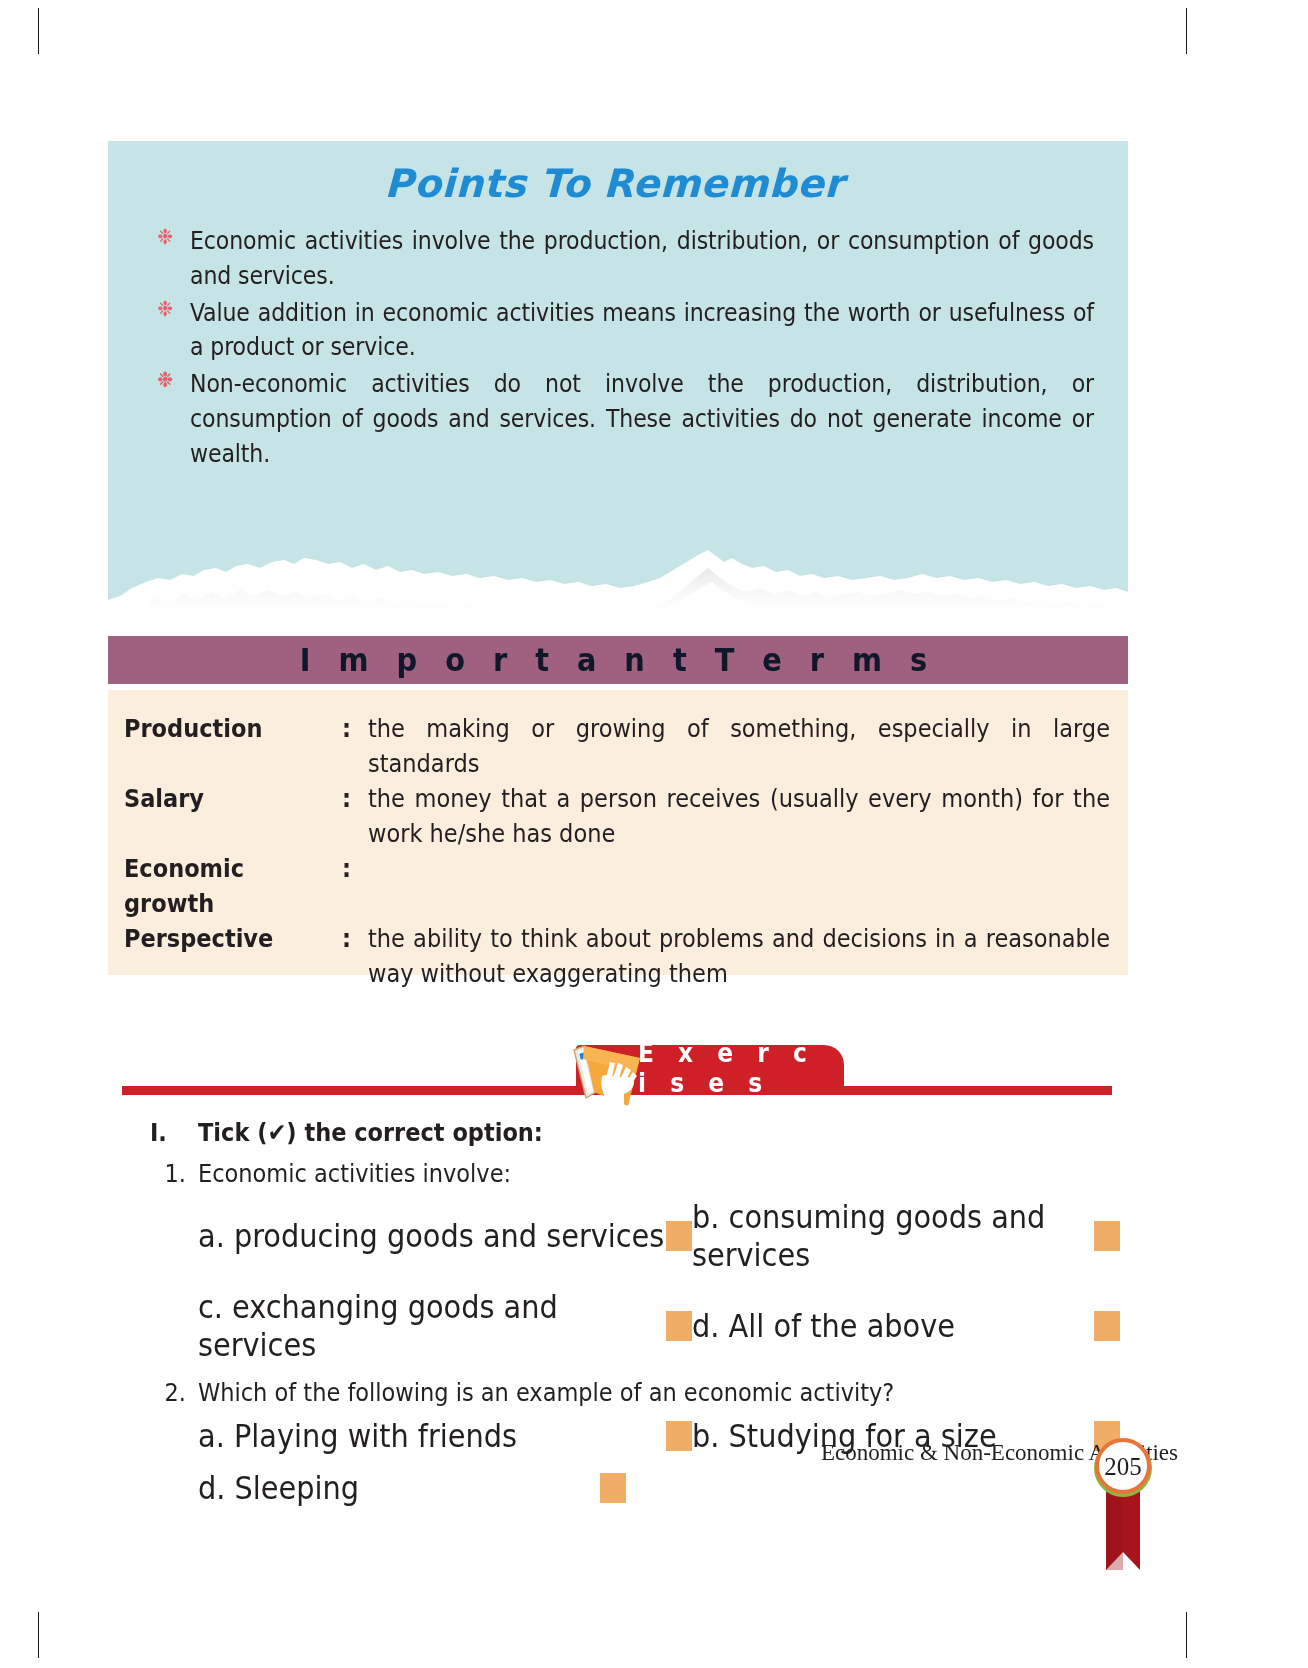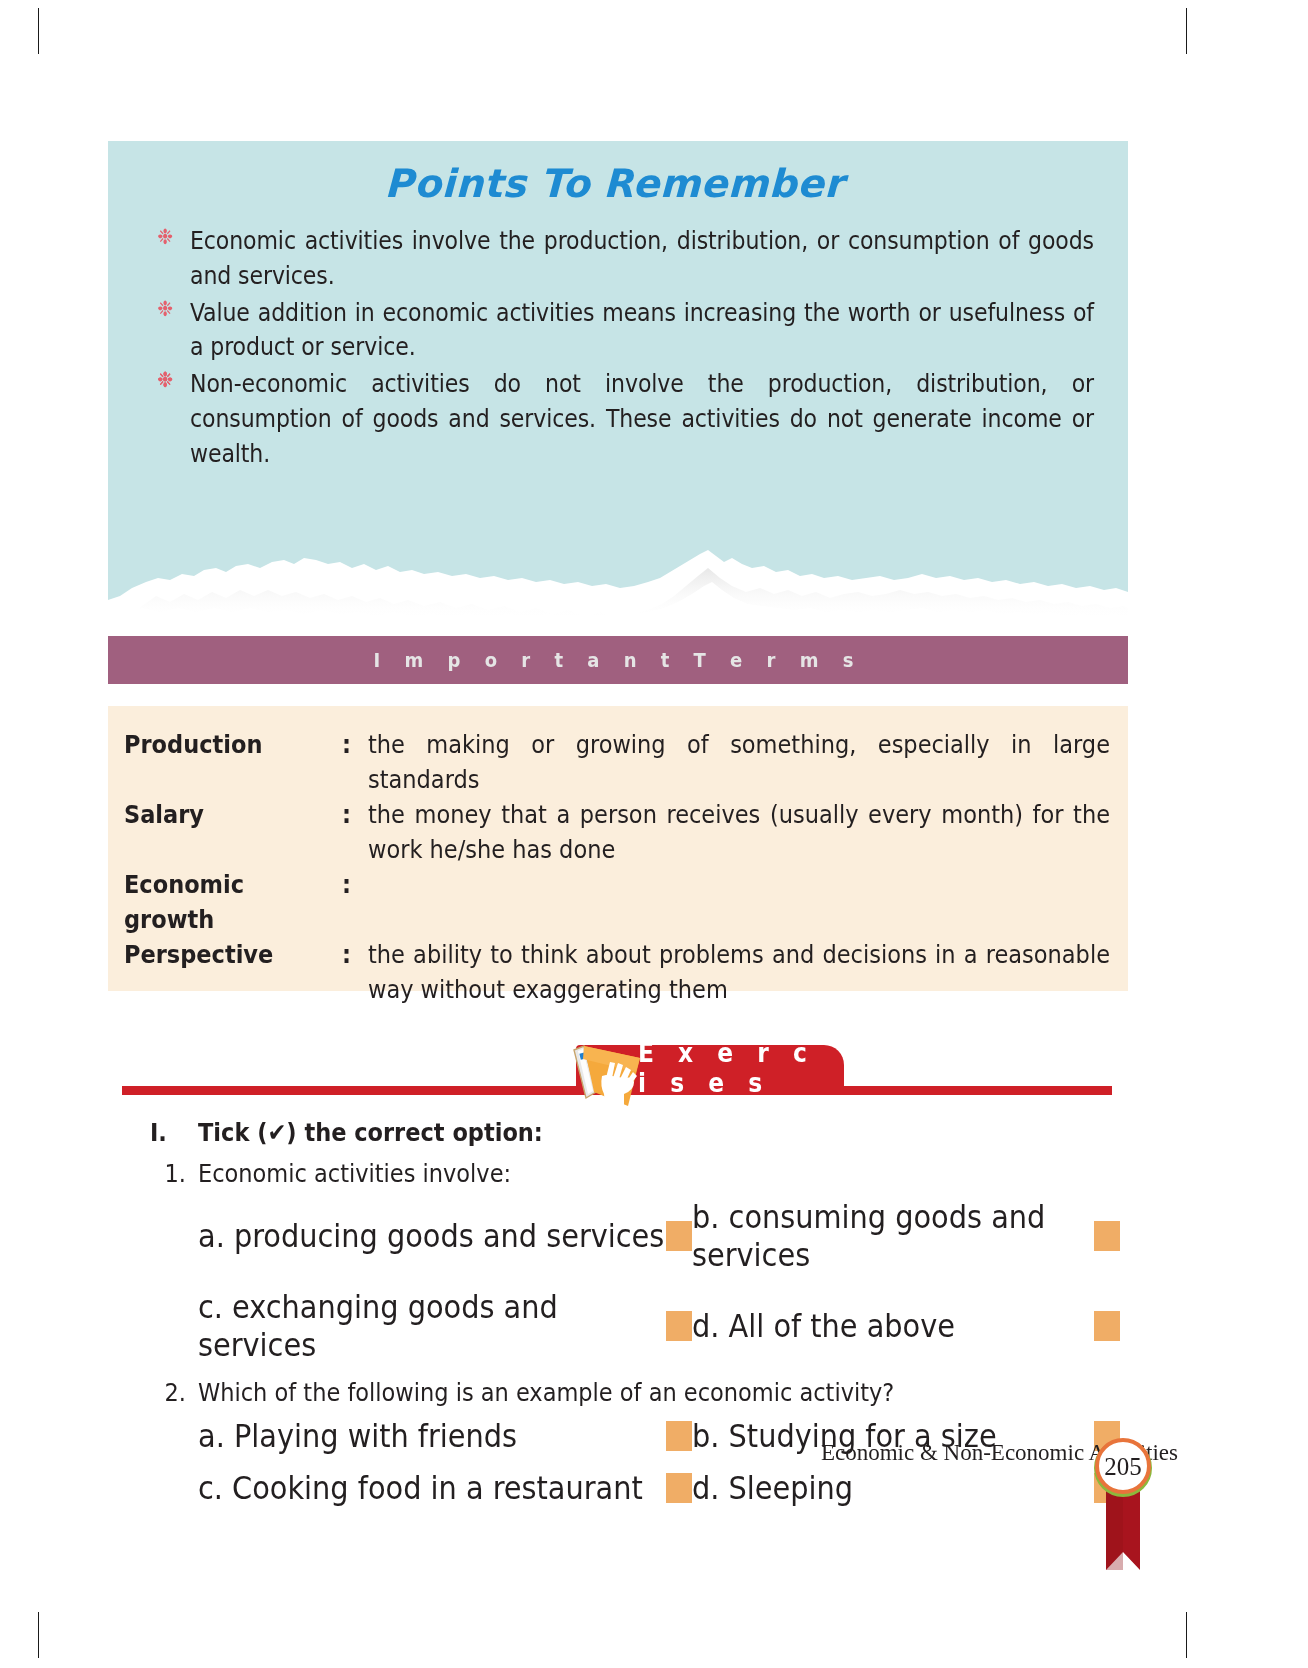--- a/index.html
+++ b/index.html
@@ -87,30 +87,30 @@
     left: 108px;
     top: 636px;
     width: 1020px;
     height: 48px;
     background: #a0607f;
     display: flex;
     align-items: center;
     justify-content: center;
   }
   #terms-header-label {
-    color: #e5e5e5;
-    font-size: 20px;
+    color: #0f172a;
+    font-size: 32px;
     font-weight: bold;
     letter-spacing: 9px;
     font-family: "DejaVu Sans Condensed", "Liberation Sans Narrow", "Liberation Sans", sans-serif;
   }
   #terms-body {
     position: absolute;
     left: 108px;
-    top: 706px;
+    top: 690px;
     width: 1020px;
     height: 285px;
     background: #fbeedc;
     padding: 22px 18px 0 16px;
     box-sizing: border-box;
   }
   .term-row {
     display: flex;
     align-items: flex-start;
     margin-bottom: 1px;
@@ -407,24 +407,20 @@
       <div class="opt-cell">
         <span class="opt-text">a. Playing with friends</span>
         <span class="opt-box"></span>
       </div>
       <div class="opt-cell second">
         <span class="opt-text">b. Studying for a size</span>
         <span class="opt-box"></span>
       </div>
     </div>
     <div class="opt-row">
-      <div class="opt-cell">
-        <span class="opt-text">c. Cooking food in a restaurant</span>
-        <span class="opt-box"></span>
-      </div>
       <div class="opt-cell second">
         <span class="opt-text">d. Sleeping</span>
         <span class="opt-box"></span>
       </div>
     </div>
   </div>
 
 </div>
 
 <div id="footer-title">Economic &amp; Non-Economic Activities</div>

